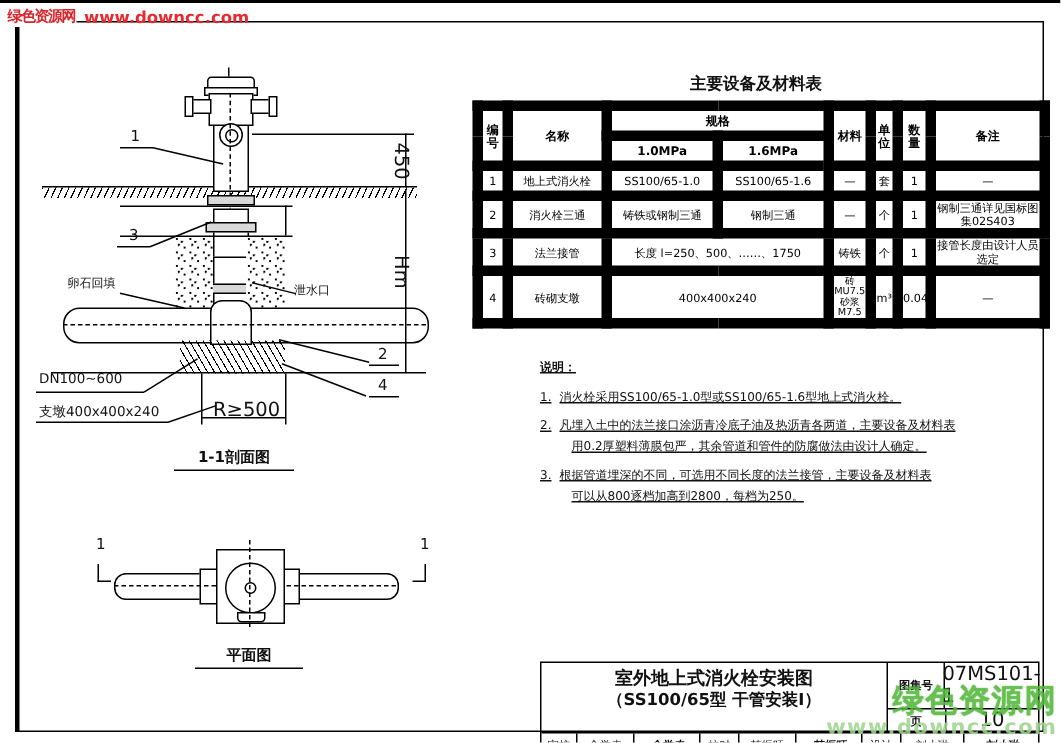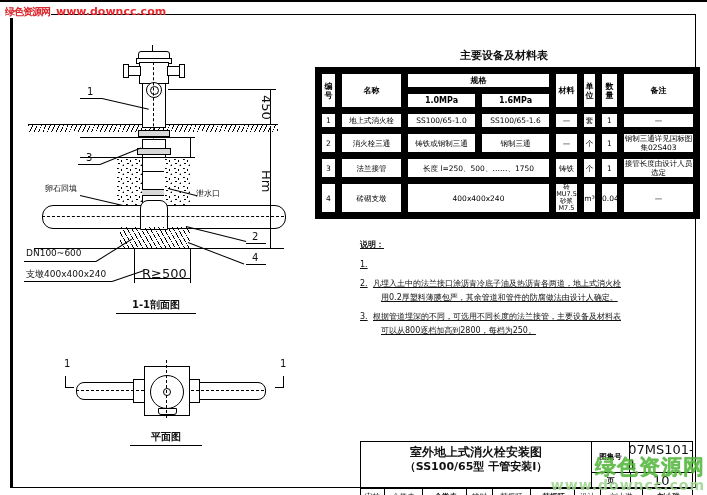--- a/index.html
+++ b/index.html
@@ -296,27 +296,28 @@
     </tbody>
   </table>
 </div>
 
 <div id="notes">
   <div class="nt-title">说明：</div>
 
   <div class="nt">
     <span class="num">1.</span>
     <span class="bdy">
+      <span>消火栓采用SS100/65-1.0型或SS100/65-1.6型地上式消火栓。</span>
     </span>
   </div>
 
   <div class="nt">
     <span class="num">2.</span>
     <span class="bdy">
-      <span>凡埋入土中的法兰接口涂沥青冷底子油及热沥青各两道，地上式消火栓</span>
+      <span>凡埋入土中的法兰接口涂沥青冷底子油及热沥青各两道，主要设备及材料表</span>
       <span class="ind">用0.2厚塑料薄膜包严，其余管道和管件的防腐做法由设计人确定。</span>
     </span>
   </div>
 
   <div class="nt">
     <span class="num">3.</span>
     <span class="bdy">
       <span>根据管道埋深的不同，可选用不同长度的法兰接管，主要设备及材料表</span>
       <span class="ind">可以从800逐档加高到2800，每档为250。</span>
     </span>

